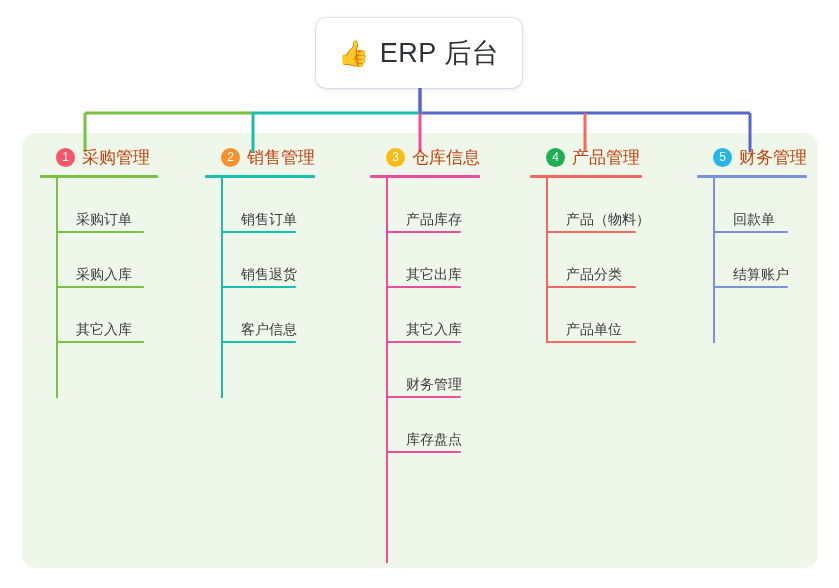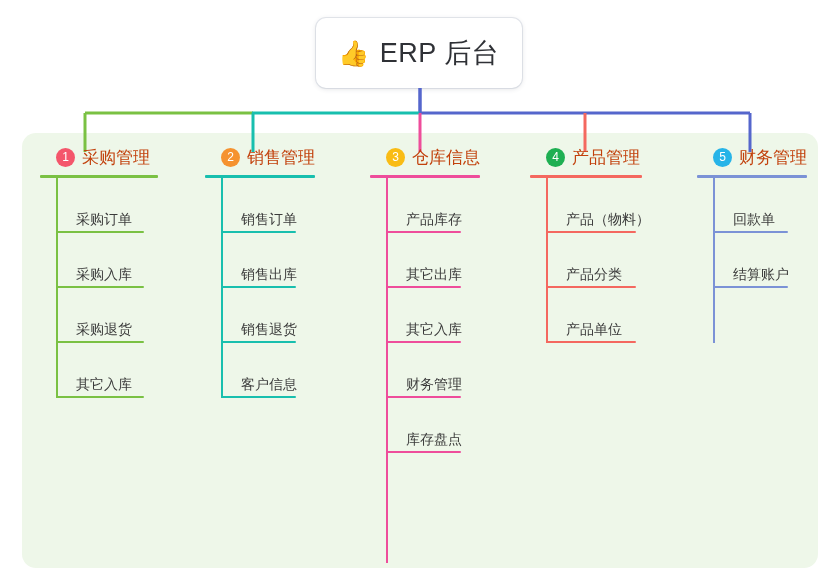--- a/index.html
+++ b/index.html
@@ -182,46 +182,38 @@
           <div class="spine" style="background: rgb(122, 193, 67); height: 220px;"></div>
           <div class="item">
             <span class="item-label">采购订单</span>
             <div class="item-rule" style="background: rgb(122, 193, 67); width: 88px;"></div>
           </div>
           <div class="item">
             <span class="item-label">采购入库</span>
             <div class="item-rule" style="background: rgb(122, 193, 67); width: 88px;"></div>
           </div>
           <div class="item">
-            <span class="item-label">采购退货</span>
-            <div class="item-rule" style="background: rgb(122, 193, 67); width: 88px;"></div>
-          </div>
-          <div class="item">
             <span class="item-label">其它入库</span>
             <div class="item-rule" style="background: rgb(122, 193, 67); width: 88px;"></div>
           </div>
         </div>
       </div>
       <div class="column" style="left: 205px; width: 110px;">
         <div class="col-header">
           <span class="badge" style="background: rgb(245, 146, 47);">2</span>
           <span class="col-title">销售管理</span>
         </div>
         <div class="col-rule" style="background: rgb(24, 191, 174); width: 110px;"></div>
         <div class="items">
           <div class="spine" style="background: rgb(24, 191, 174); height: 220px;"></div>
           <div class="item">
             <span class="item-label">销售订单</span>
             <div class="item-rule" style="background: rgb(24, 191, 174); width: 75px;"></div>
           </div>
           <div class="item">
-            <span class="item-label">销售出库</span>
-            <div class="item-rule" style="background: rgb(24, 191, 174); width: 75px;"></div>
-          </div>
-          <div class="item">
             <span class="item-label">销售退货</span>
             <div class="item-rule" style="background: rgb(24, 191, 174); width: 75px;"></div>
           </div>
           <div class="item">
             <span class="item-label">客户信息</span>
             <div class="item-rule" style="background: rgb(24, 191, 174); width: 75px;"></div>
           </div>
         </div>
       </div>
       <div class="column" style="left: 370px; width: 110px;">

